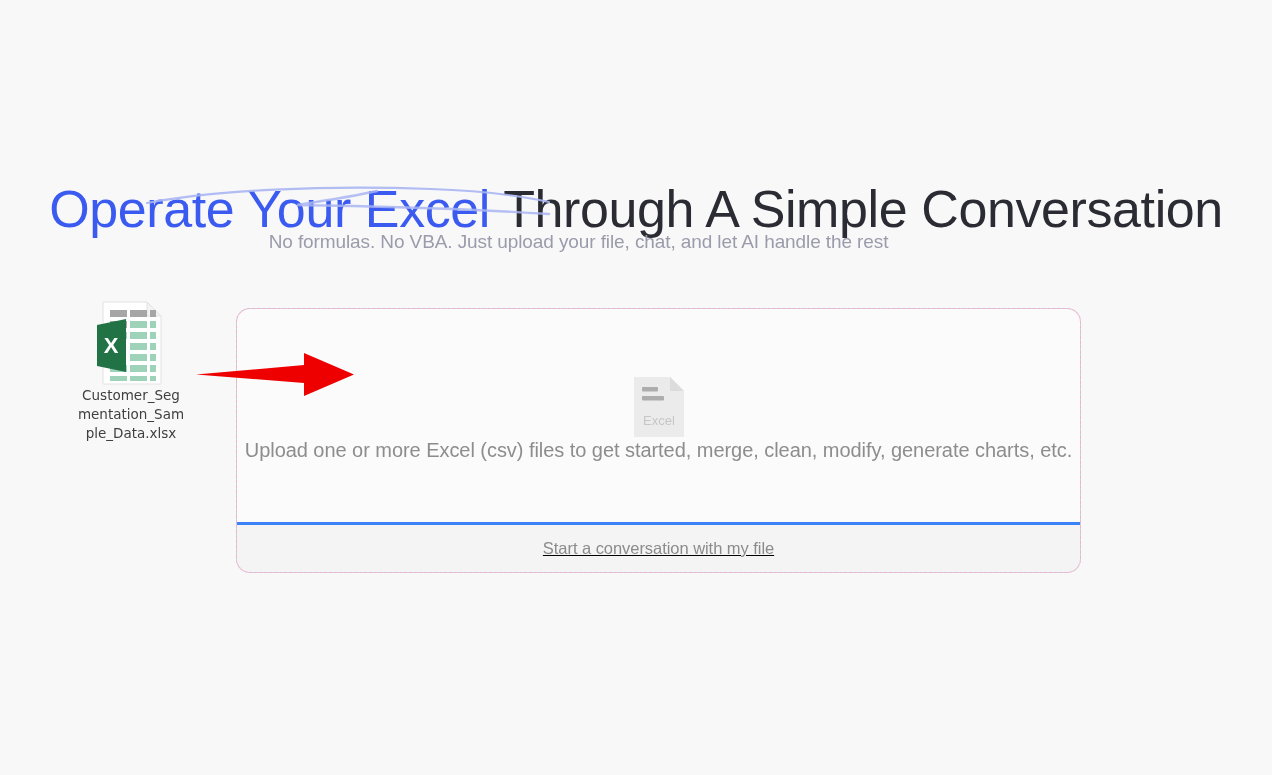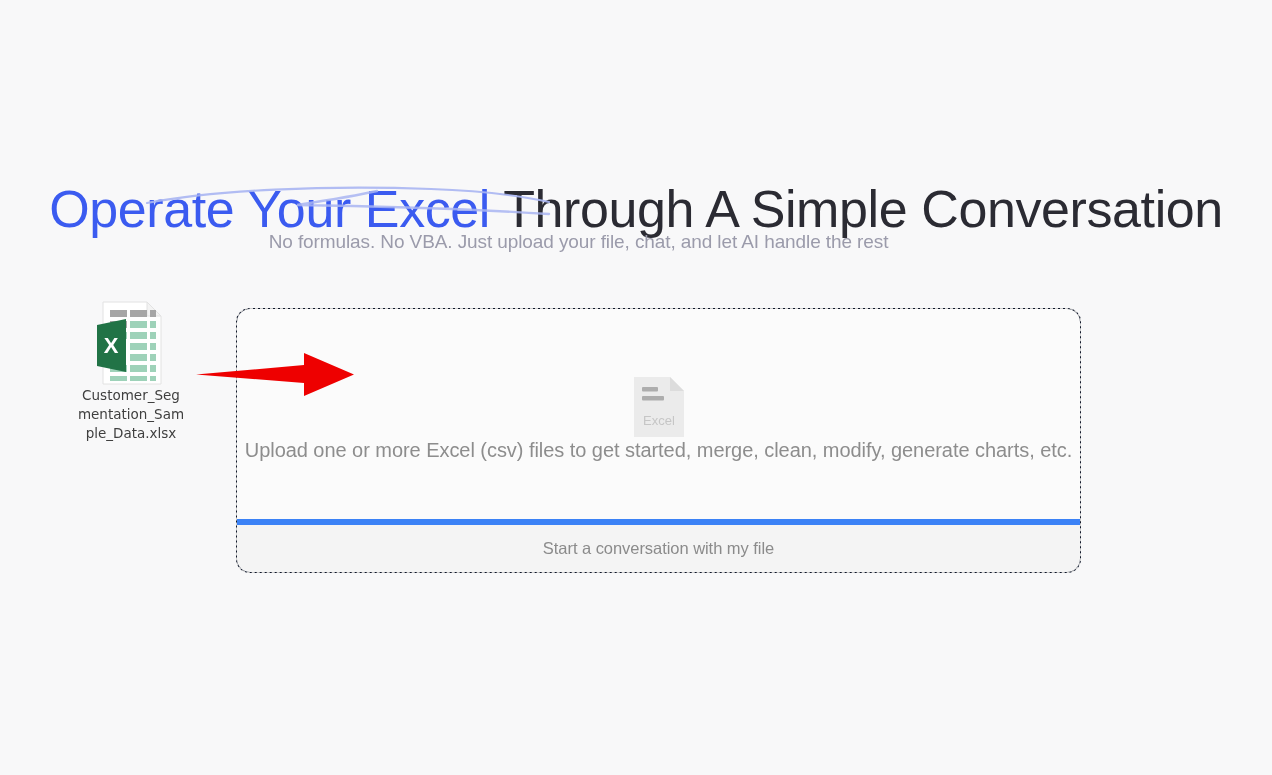--- a/index.html
+++ b/index.html
@@ -92,21 +92,21 @@
   
   .dropzone {
     position: absolute;
     left: 236px;
     top: 308px;
     width: 845px;
     height: 265px;
     box-sizing: border-box;
     border: 1.5px dashed #cfcfcf;
     border-radius: 14px;
-    background: #0f172a;
+    background: #f9a8d4;
     overflow: hidden;
   }
   .dz-body {
     position: absolute;
     left: 0;
     top: 0;
     right: 0;
     height: 217px;
     background: #fbfbfb;
   }
@@ -127,25 +127,26 @@
     font-size: 20px;
     color: #8d8d8d;
     letter-spacing: -0.05px;
   }
   .dz-footer {
     position: absolute;
     left: 0;
     right: 0;
     bottom: 0;
     height: 47px;
-    border-top: 6px solid #3b82f6;
+    border-top: 3px solid #3b82f6;
     background: #f4f4f4;
     display: flex;
     align-items: center;
     justify-content: center;
+    text-decoration: underline;
   }
   .dz-footer-text {
     font-size: 16.5px;
     color: #8b8b8b;
     letter-spacing: -0.05px;
   }
 
   
   .pointer-arrow {
     position: absolute;

